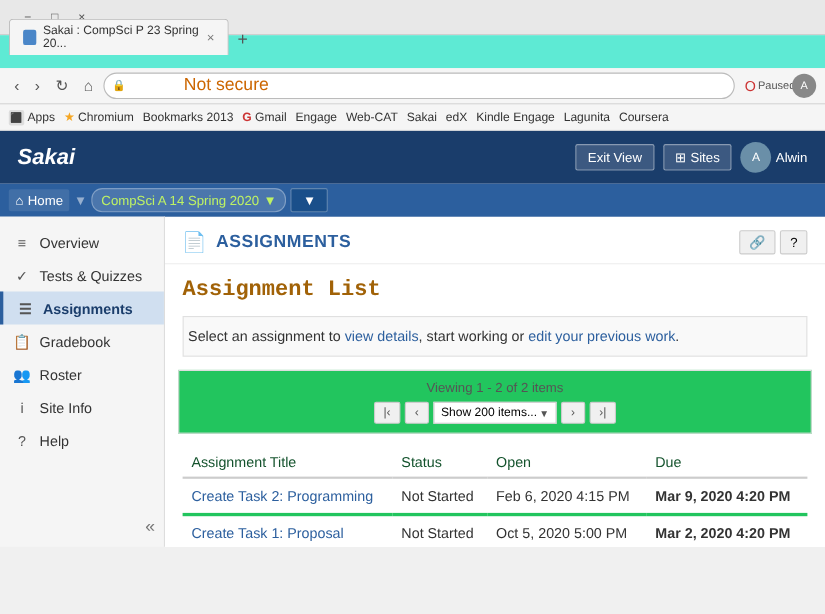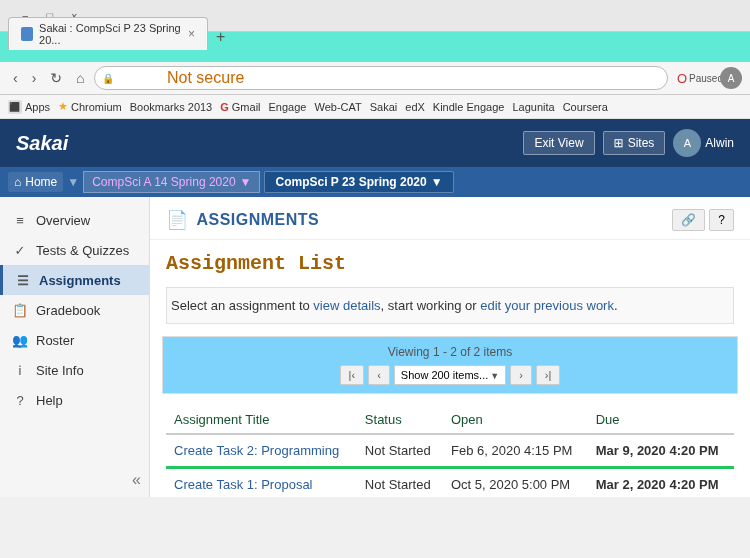--- a/index.html
+++ b/index.html
@@ -152,26 +152,26 @@
       display: flex;
       align-items: center;
       gap: 4px;
       cursor: pointer;
       padding: 3px 6px;
       border-radius: 2px;
     }
     .breadcrumb-item.home { background: rgba(255,255,255,0.1); }
     .breadcrumb-dropdown {
       background: rgba(255,255,255,0.15);
-      color: #f0abfc;
+      color: #bef264;
       border: 1px solid rgba(255,255,255,0.3);
       padding: 3px 8px;
       font-size: 12px;
       cursor: pointer;
-      border-radius: 0;
+      border-radius: 10px;
       display: flex;
       align-items: center;
       gap: 4px;
     }
     .breadcrumb-active {
       background: #1a4f8a;
       color: white;
       border: 1px solid rgba(255,255,255,0.3);
       padding: 3px 10px;
       border-radius: 2px;
@@ -238,21 +238,21 @@
       border: 1px solid #e0e0e0;
       margin: 0 16px 12px;
       padding: 10px 4px;
       font-size: 13px;
       color: #333;
     }
     .info-box a { color: #2c5f9e; text-decoration: none; }
 
     .pagination-container {
       margin: 0 12px 12px;
-      background: #7dd3fc;
+      background: #22c55e;
       border: 1px solid #ddd;
       padding: 8px;
     }
     .pagination-info { text-align: center; font-size: 12px; color: #555; margin-bottom: 6px; }
     .pagination-controls { display: flex; align-items: center; justify-content: center; gap: 4px; }
     .page-nav-btn {
       background: #f0f0f0;
       border: 1px solid #ccc;
       padding: 3px 8px;
       cursor: pointer;
@@ -391,21 +391,20 @@
     <div class="breadcrumb-item home">
       <span>⌂</span>
       <span>Home</span>
     </div>
     <span style="color:rgba(255,255,255,0.5);">▼</span>
     <button class="breadcrumb-dropdown">
       <span>CompSci A 14 Spring 2020</span>
       <span>▼</span>
     </button>
     <div class="breadcrumb-active">
-      <span>CompSci P 23 Spring 2020</span>
       <span>▼</span>
     </div>
   </div>
 
   <div class="sakai-body">
 
     <div class="sidebar">
       <div class="sidebar-item">
         <span class="sidebar-icon">≡</span>
         <span>Overview</span>

